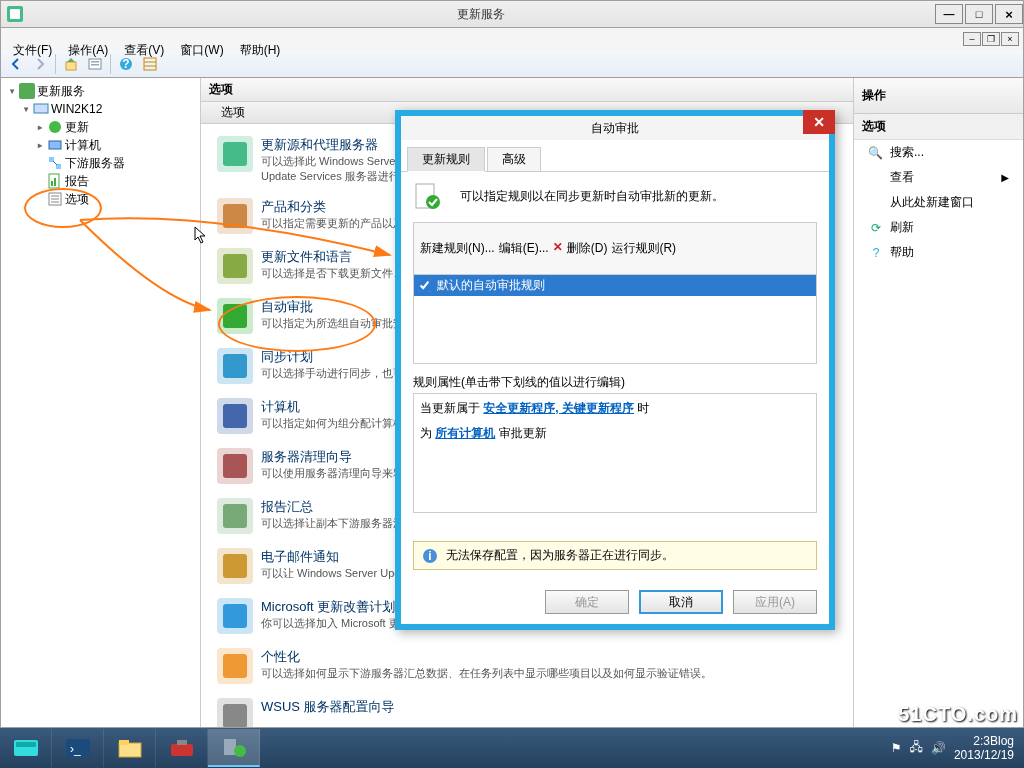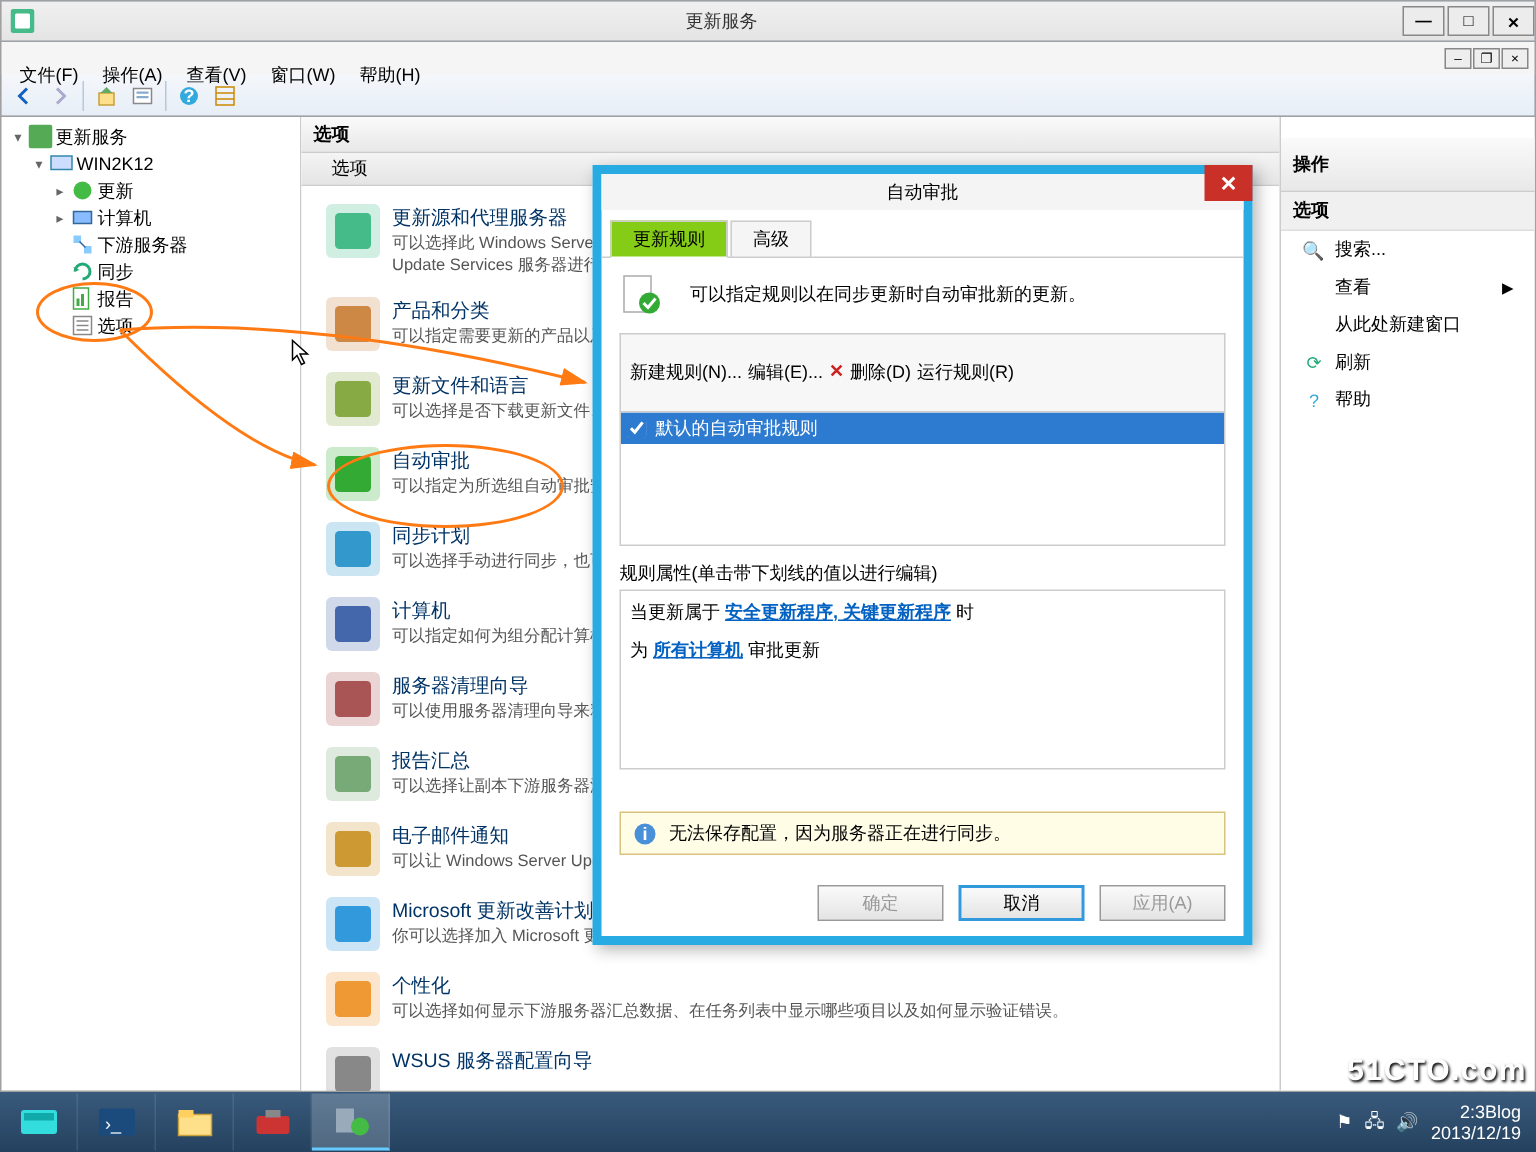--- a/index.html
+++ b/index.html
@@ -36,34 +36,34 @@
 .content { flex: 1; display: flex; flex-direction: column; background: #fff; }
 .content .header { height: 24px; background: linear-gradient(#fafafa, #e8e8e8); border-bottom: 1px solid #ccc; display: flex; align-items: center; padding: 0 8px; font-weight: bold; }
 .content .subheader { height: 22px; background: linear-gradient(#f4f4f4, #e4e4e4); border-bottom: 1px solid #ccc; display: flex; align-items: center; padding: 0 20px; }
 .options { flex: 1; overflow: auto; padding: 8px 0; }
 .opt { display: flex; padding: 4px 16px 10px; }
 .opt .oicon { width: 36px; height: 36px; margin-right: 8px; flex-shrink: 0; }
 .opt .otext .t1 { color: #036; font-size: 13px; }
 .opt .otext .t2 { color: #555; font-size: 11px; }
 
 .actions { width: 170px; border-left: 1px solid #ccc; background: #fff; }
-.actions .header { height: 36px; background: linear-gradient(#fafafa, #e8e8e8); border-bottom: 1px solid #ccc; display: flex; align-items: center; padding: 0 8px; font-weight: bold; margin-top: 14px; }
+.actions .header { height: 36px; background: linear-gradient(#fafafa, #e8e8e8); border-bottom: 1px solid #ccc; display: flex; align-items: center; padding: 0 8px; font-weight: bold; }
 .actions .sub { padding: 4px 8px; font-weight: bold; background: #f0f0f0; border-bottom: 1px solid #ddd; }
 .actions .act { display: flex; align-items: center; padding: 4px 14px; cursor: default; }
 .actions .act .ai { width: 16px; text-align: center; margin-right: 6px; }
 .actions .act .arrow { margin-left: auto; font-size: 10px; }
 
 
 .dialog { position: absolute; left: 395px; top: 110px; width: 440px; height: 520px; background: #fff; border: 6px solid #28abe3; box-shadow: 3px 3px 10px rgba(0,0,0,.3); display: flex; flex-direction: column; }
 .dialog .dtitle { height: 24px; background: #f4f4f4; display: flex; align-items: center; position: relative; }
 .dialog .dtitle .txt { flex: 1; text-align: center; }
 .dialog .dtitle .x { position: absolute; right: -6px; top: -6px; width: 32px; height: 24px; background: #c83028; color: #fff; display: flex; align-items: center; justify-content: center; font-weight: bold; font-size: 14px; }
 .dialog .tabs { display: flex; padding: 6px 6px 0; border-bottom: 1px solid #ccc; }
 .dialog .tab { padding: 3px 14px; border: 1px solid #ccc; background: #f5f5f5; margin-right: 2px; position: relative; top: 1px; }
-.dialog .tab.active { background: #84cc16; border-bottom-color: #fff; }
+.dialog .tab.active { background: #e5e5e5; border-bottom-color: #fff; }
 .dialog .body { flex: 1; padding: 10px 12px; display: flex; flex-direction: column; overflow: hidden; }
 .dialog .info { display: flex; align-items: center; gap: 19px; margin-bottom: 12px; }
 .dialog .rules-toolbar { padding: 17px 6px; border: 1px solid #ccc; border-bottom: none; background: #f7f7f7; display: flex; gap: 4px; font-size: 11px; }
 .dialog .rules-list { border: 1px solid #ccc; height: 90px; overflow: auto; }
 .dialog .rules-list .row { background: #2d7bd0; color: #fff; padding: 2px 4px; display: flex; align-items: center; gap: 6px; }
 .dialog .rules-list .row input { accent-color: #2d7bd0; }
 .dialog .props-lbl { margin: 10px 0 2px; }
 .dialog .props { border: 1px solid #ccc; height: 120px; padding: 6px; }
 .dialog .props .link { color: #0361c2; text-decoration: underline; font-weight: bold; }
 .dialog .warn { border: 1px solid #d8c27e; background: #fffde6; padding: 5px 8px; margin-top: auto; display: flex; align-items: center; gap: 8px; }
@@ -193,28 +193,20 @@
         <svg class="ico">
           <rect x="2" y="2" width="5" height="5" fill="#8cf"></rect>
           <rect x="9" y="9" width="5" height="5" fill="#8cf"></rect>
           <line x1="6" y1="6" x2="10" y2="10" stroke="#369"></line>
         </svg>
         <span>下游服务器</span>
       </div>
     <div class="node ind2">
         <span class="tw"></span>
         <svg class="ico">
-          <path d="M3 8 A5 5 0 1 1 8 13" fill="none" stroke="#2a7" stroke-width="2"></path>
-          <path d="M2 5 L3 8 L6 7" fill="#2a7"></path>
-        </svg>
-        <span>同步</span>
-      </div>
-    <div class="node ind2">
-        <span class="tw"></span>
-        <svg class="ico">
           <rect x="2" y="1" width="10" height="14" fill="#fff" stroke="#4a4"></rect>
           <rect x="4" y="8" width="2" height="5" fill="#4a4"></rect>
           <rect x="7" y="5" width="2" height="8" fill="#4a4"></rect>
         </svg>
         <span>报告</span>
       </div>
     <div class="node ind2">
         <span class="tw"></span>
         <svg class="ico">
           <rect x="2" y="2" width="12" height="12" fill="#fff" stroke="#888"></rect>

